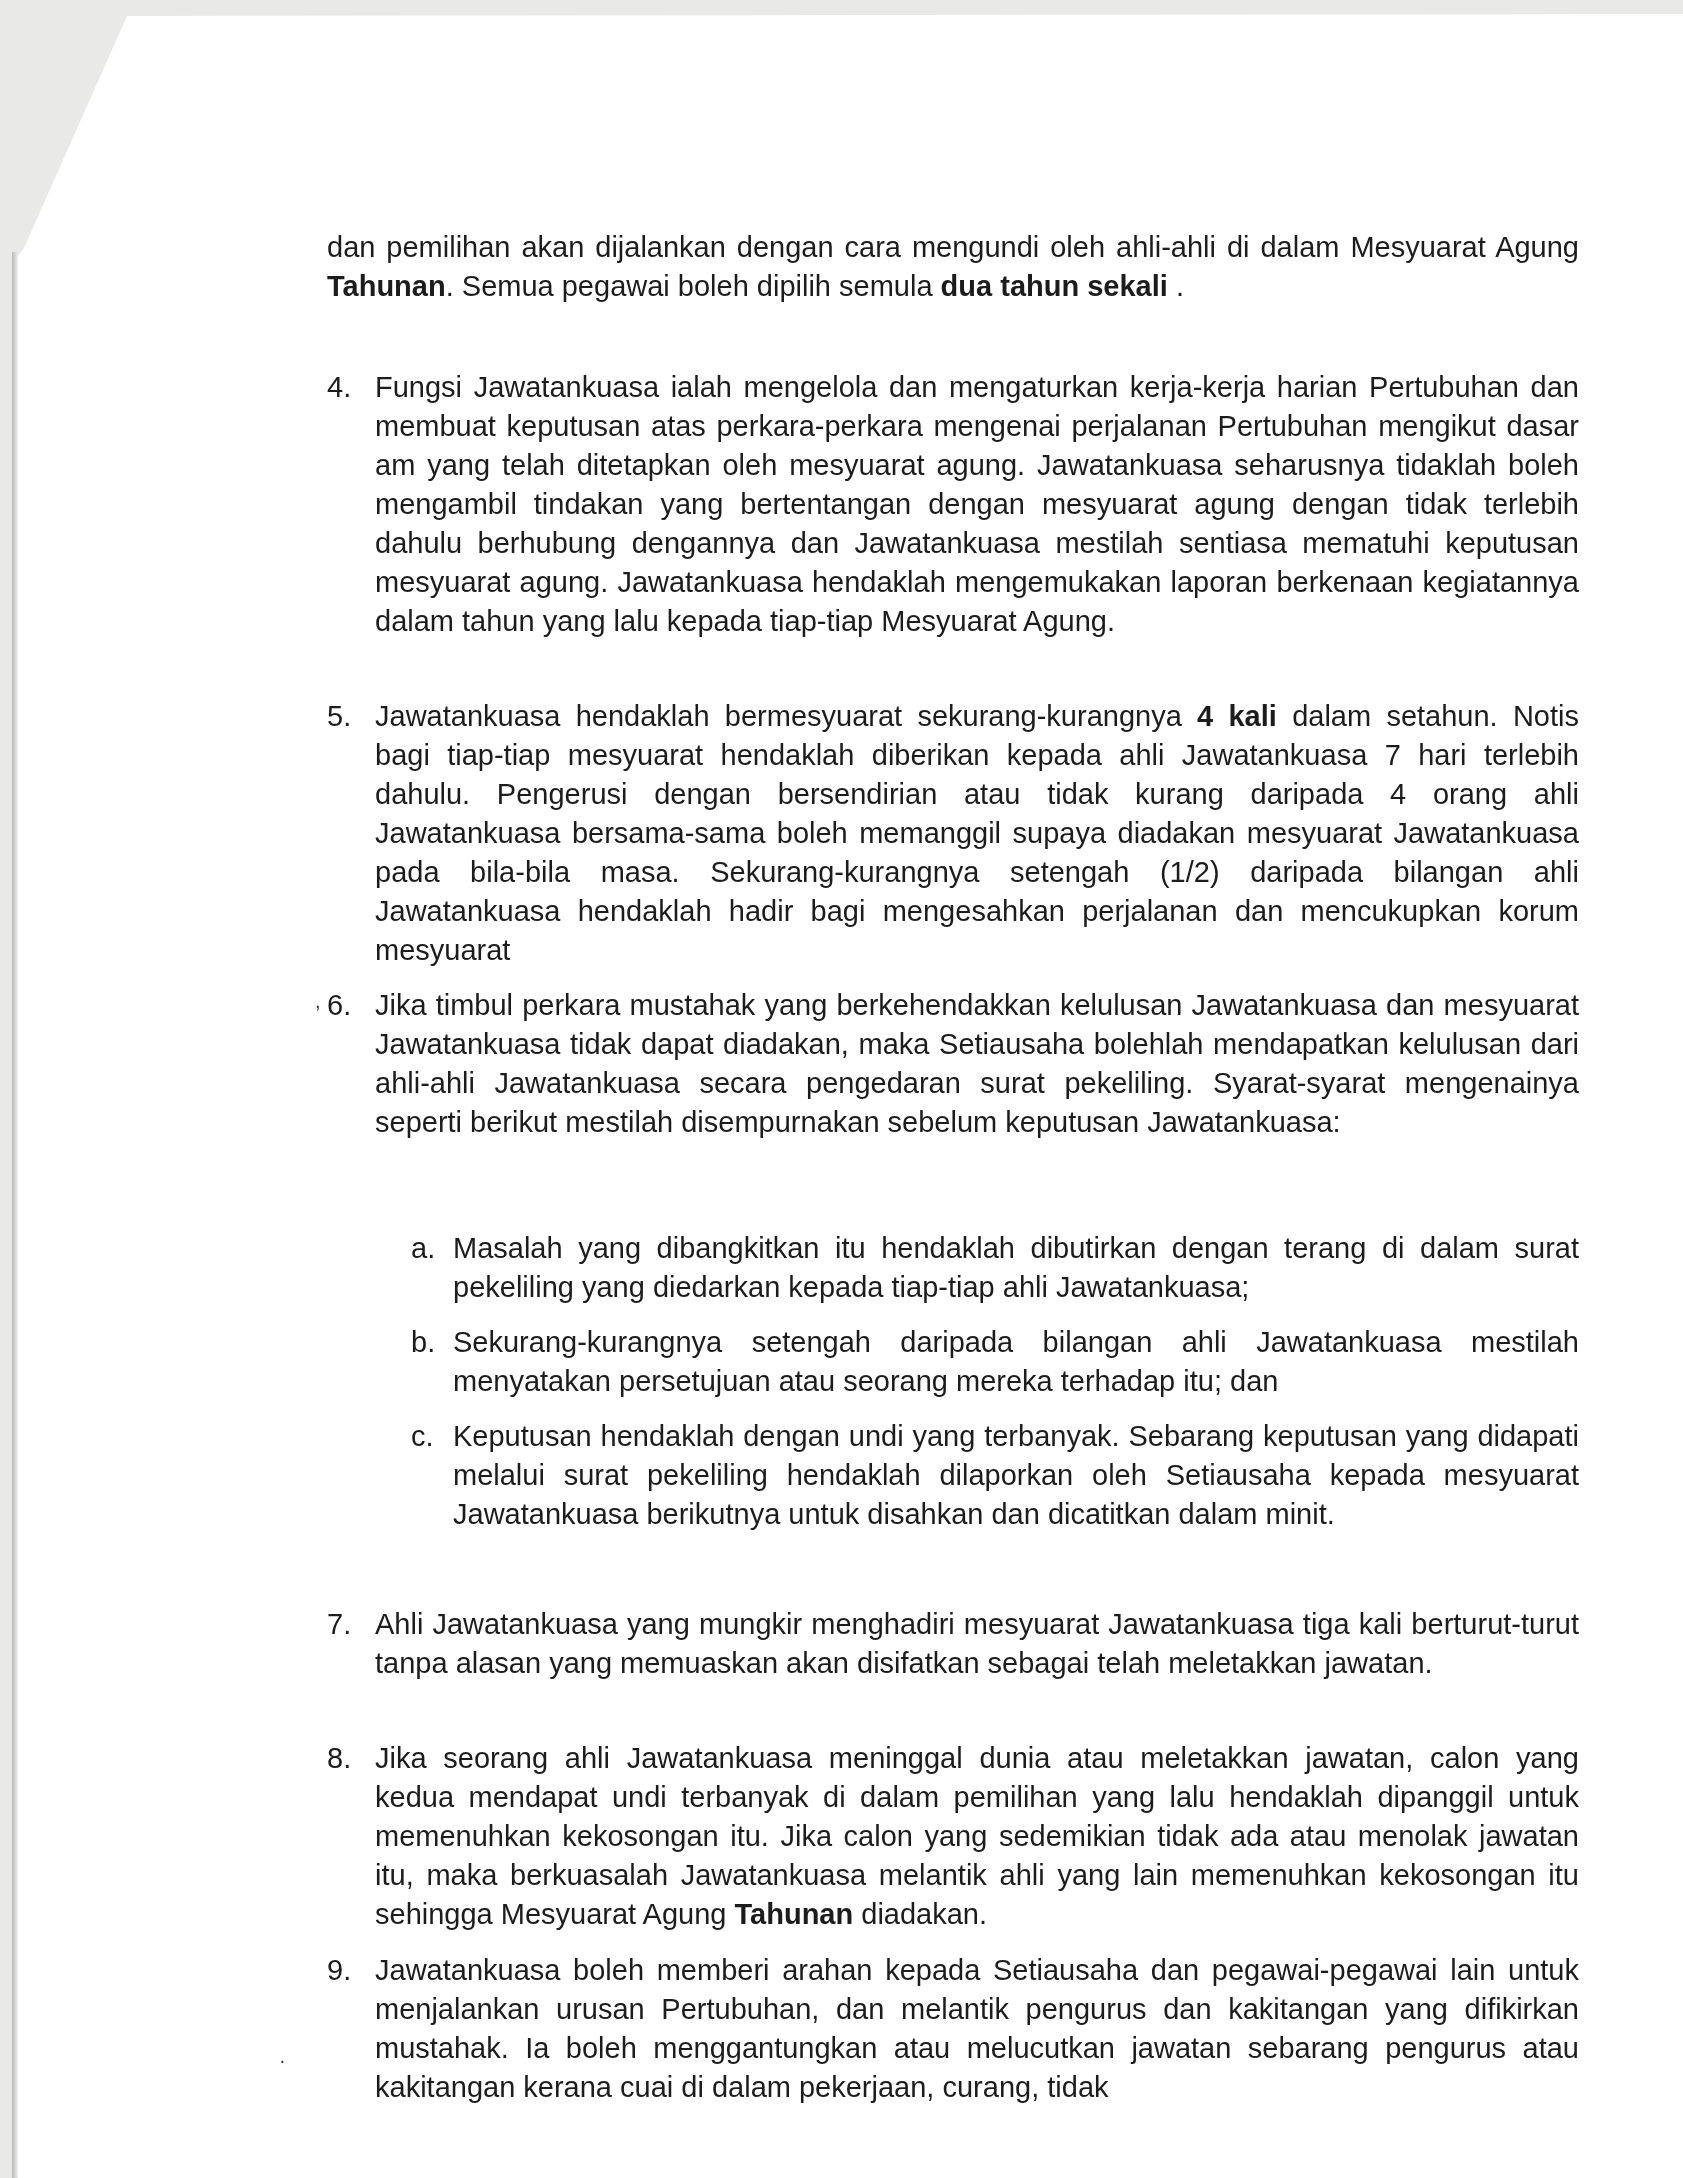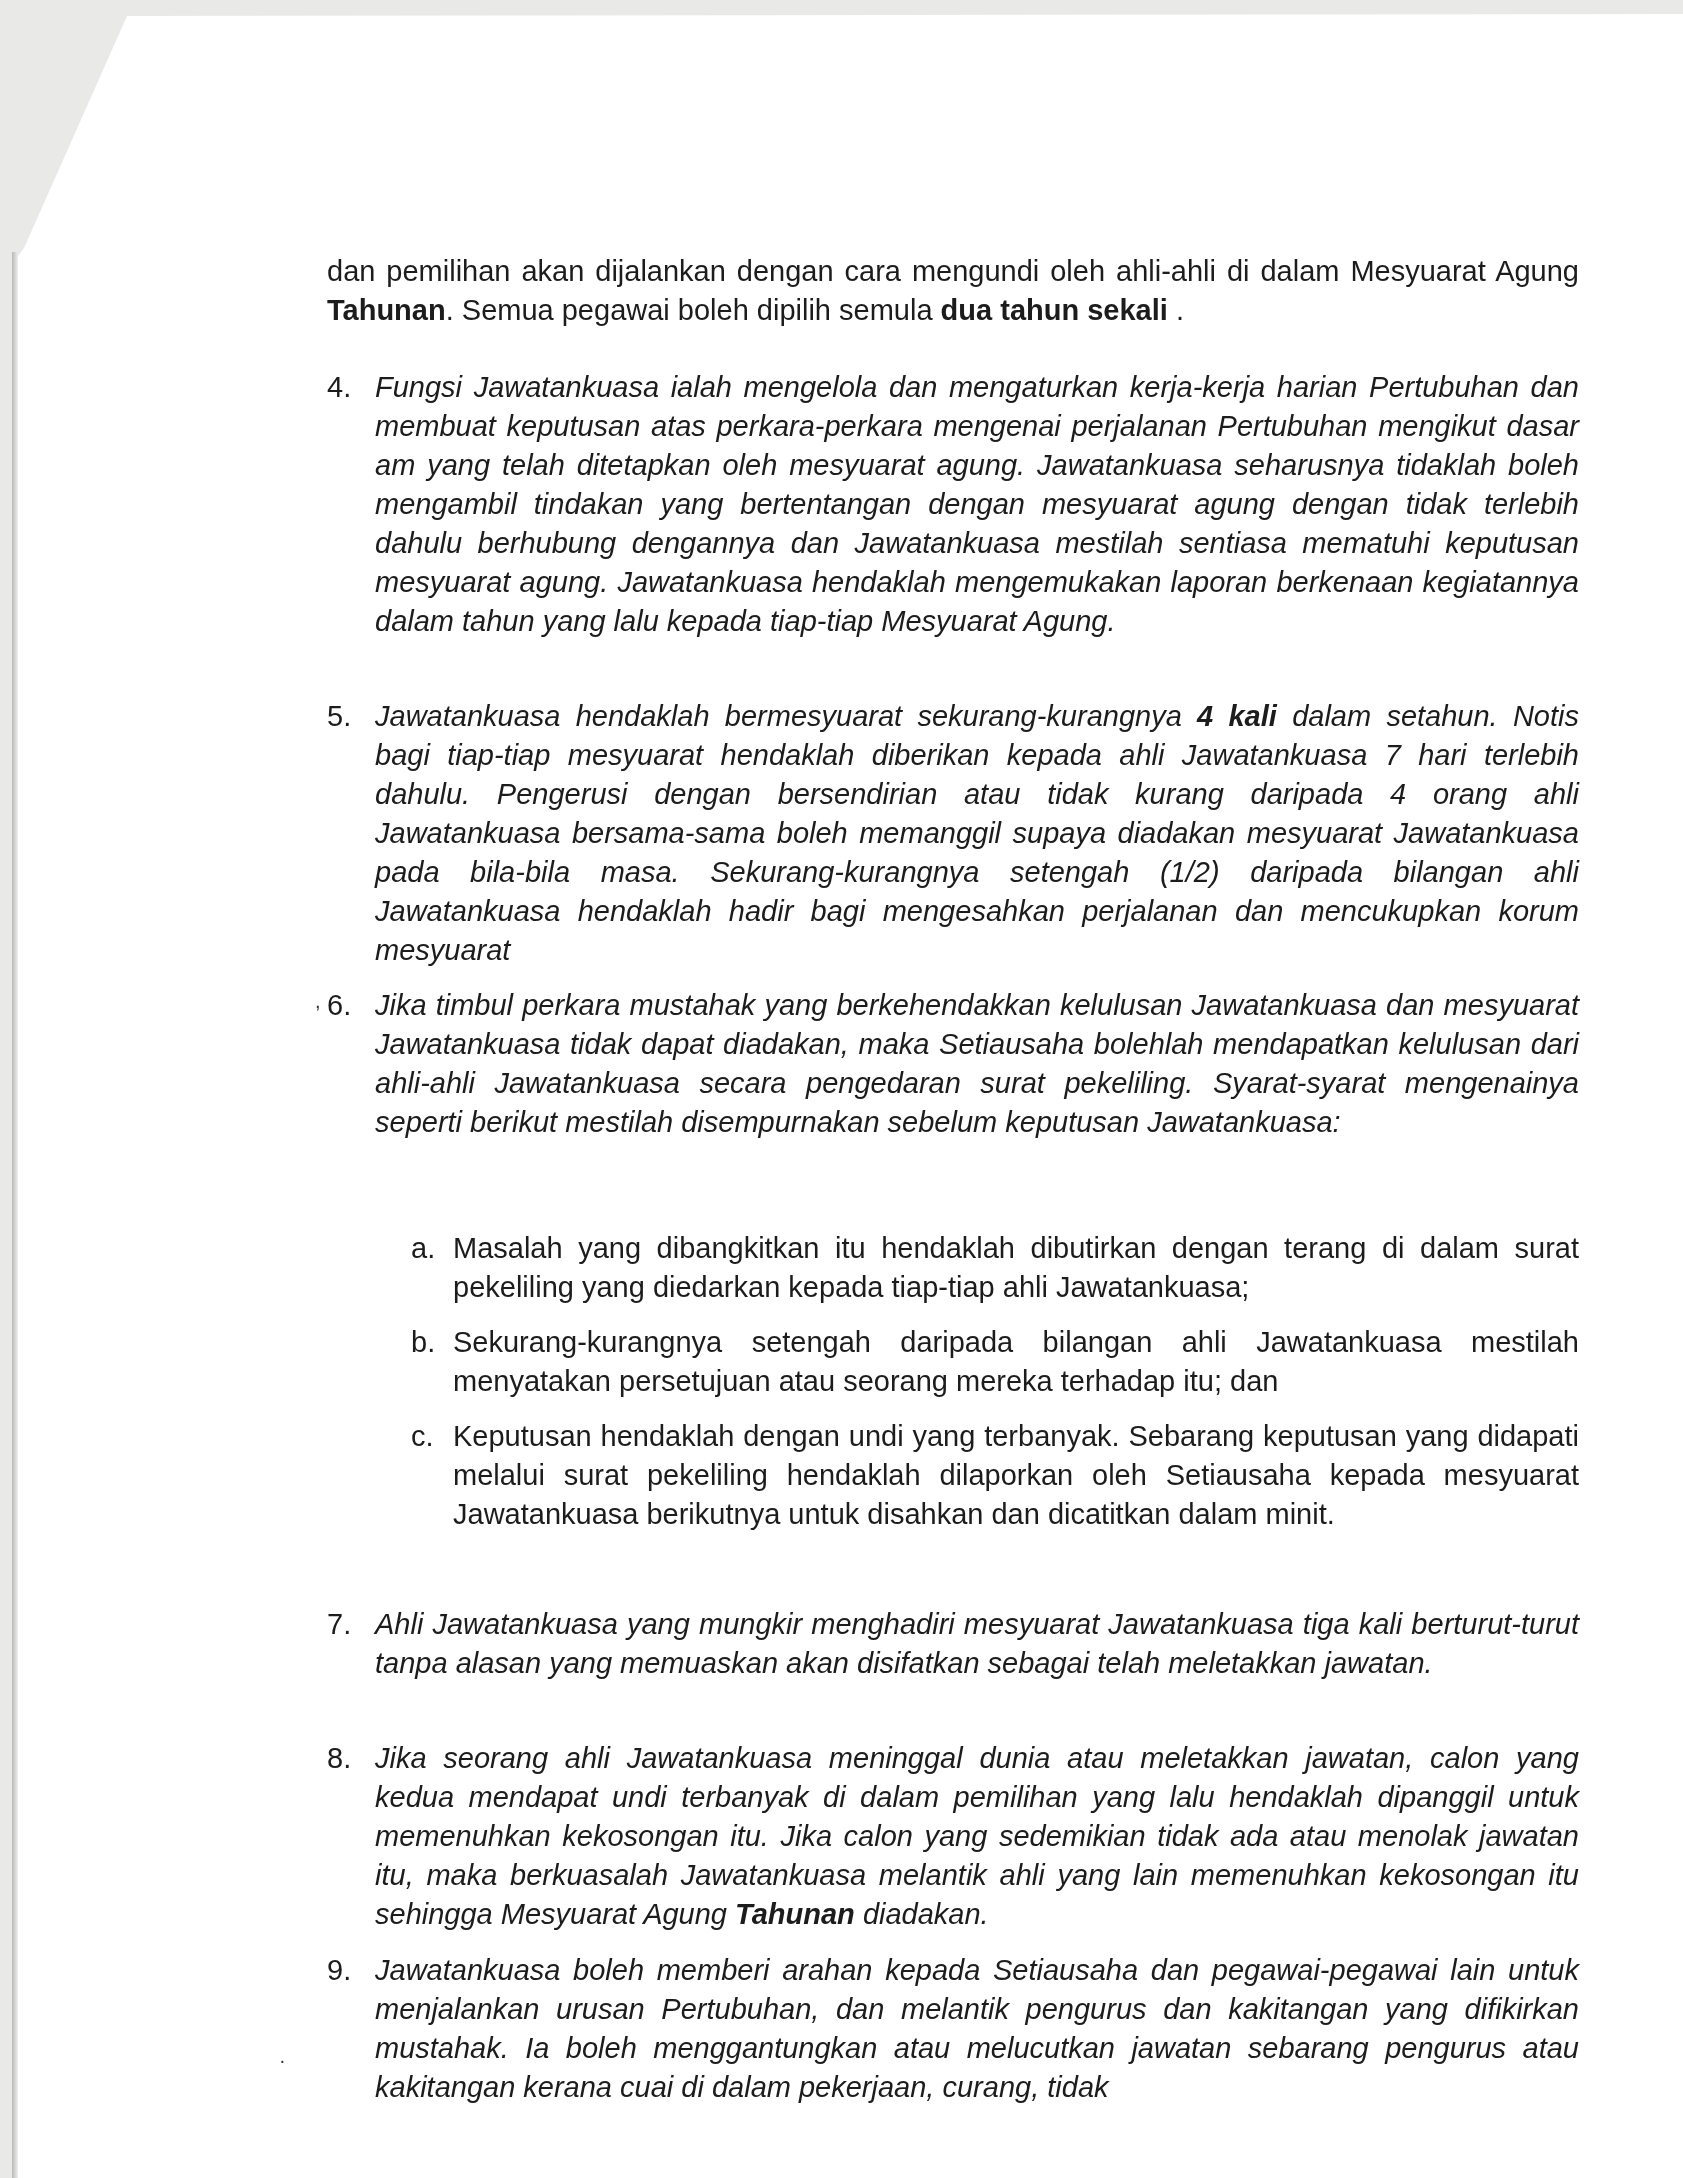--- a/index.html
+++ b/index.html
@@ -34,21 +34,21 @@
   .item {
     position: absolute; left: 0; width: 1252px;
   }
   .item .num {
     position: absolute; left: 0; top: 0; width: 45px;
     font-size: 29px; line-height: 39px;
   }
   .item .txt {
     margin-left: 48px;
     font-size: 29px; line-height: 39px;
-    text-align: justify; text-align-last: left; font-style: italic;
+    text-align: justify; text-align-last: left;
   }
   .sub {
     position: absolute; left: 84px; width: 1168px;
   }
   .sub .num {
     position: absolute; left: 0; top: 0; width: 40px;
     font-size: 29px; line-height: 39px;
   }
   .sub .txt {
     margin-left: 42px;
@@ -62,21 +62,21 @@
 </style>
 </head>
 <body>
 
 <div class="scan-bg"></div>
 <div class="paper"></div>
 <div class="left-edge"></div>
 
 <div class="content">
 
-  <div class="para" style="top:252px;"><span>dan pemilihan akan dijalankan dengan cara mengundi oleh ahli-ahli di dalam Mesyuarat Agung </span><b>Tahunan</b><span>. Semua pegawai boleh dipilih semula </span><b>dua tahun sekali</b><span> .</span></div>
+  <div class="para" style="top:228px;"><span>dan pemilihan akan dijalankan dengan cara mengundi oleh ahli-ahli di dalam Mesyuarat Agung </span><b>Tahunan</b><span>. Semua pegawai boleh dipilih semula </span><b>dua tahun sekali</b><span> .</span></div>
 
   <div class="item" style="top:368px;">
     <span class="num">4.</span>
     <div class="txt"><span>Fungsi Jawatankuasa ialah mengelola dan mengaturkan kerja-kerja harian Pertubuhan dan membuat keputusan atas perkara-perkara mengenai perjalanan Pertubuhan mengikut dasar am yang telah ditetapkan oleh mesyuarat agung. Jawatankuasa seharusnya tidaklah boleh mengambil tindakan yang bertentangan dengan mesyuarat agung dengan tidak terlebih dahulu berhubung dengannya dan Jawatankuasa mestilah sentiasa mematuhi keputusan mesyuarat agung. Jawatankuasa hendaklah mengemukakan laporan berkenaan kegiatannya dalam tahun yang lalu kepada tiap-tiap Mesyuarat Agung.</span></div>
   </div>
 
   <div class="item" style="top:697px;">
     <span class="num">5.</span>
     <div class="txt"><span>Jawatankuasa hendaklah bermesyuarat sekurang-kurangnya </span><b>4 kali</b><span> dalam setahun. Notis bagi tiap-tiap mesyuarat hendaklah diberikan kepada ahli Jawatankuasa 7 hari terlebih dahulu. Pengerusi dengan bersendirian atau tidak kurang daripada 4 orang ahli Jawatankuasa bersama-sama boleh memanggil supaya diadakan mesyuarat Jawatankuasa pada bila-bila masa. Sekurang-kurangnya setengah (1/2) daripada bilangan ahli Jawatankuasa hendaklah hadir bagi mengesahkan perjalanan dan mencukupkan korum mesyuarat</span></div>
   </div>

